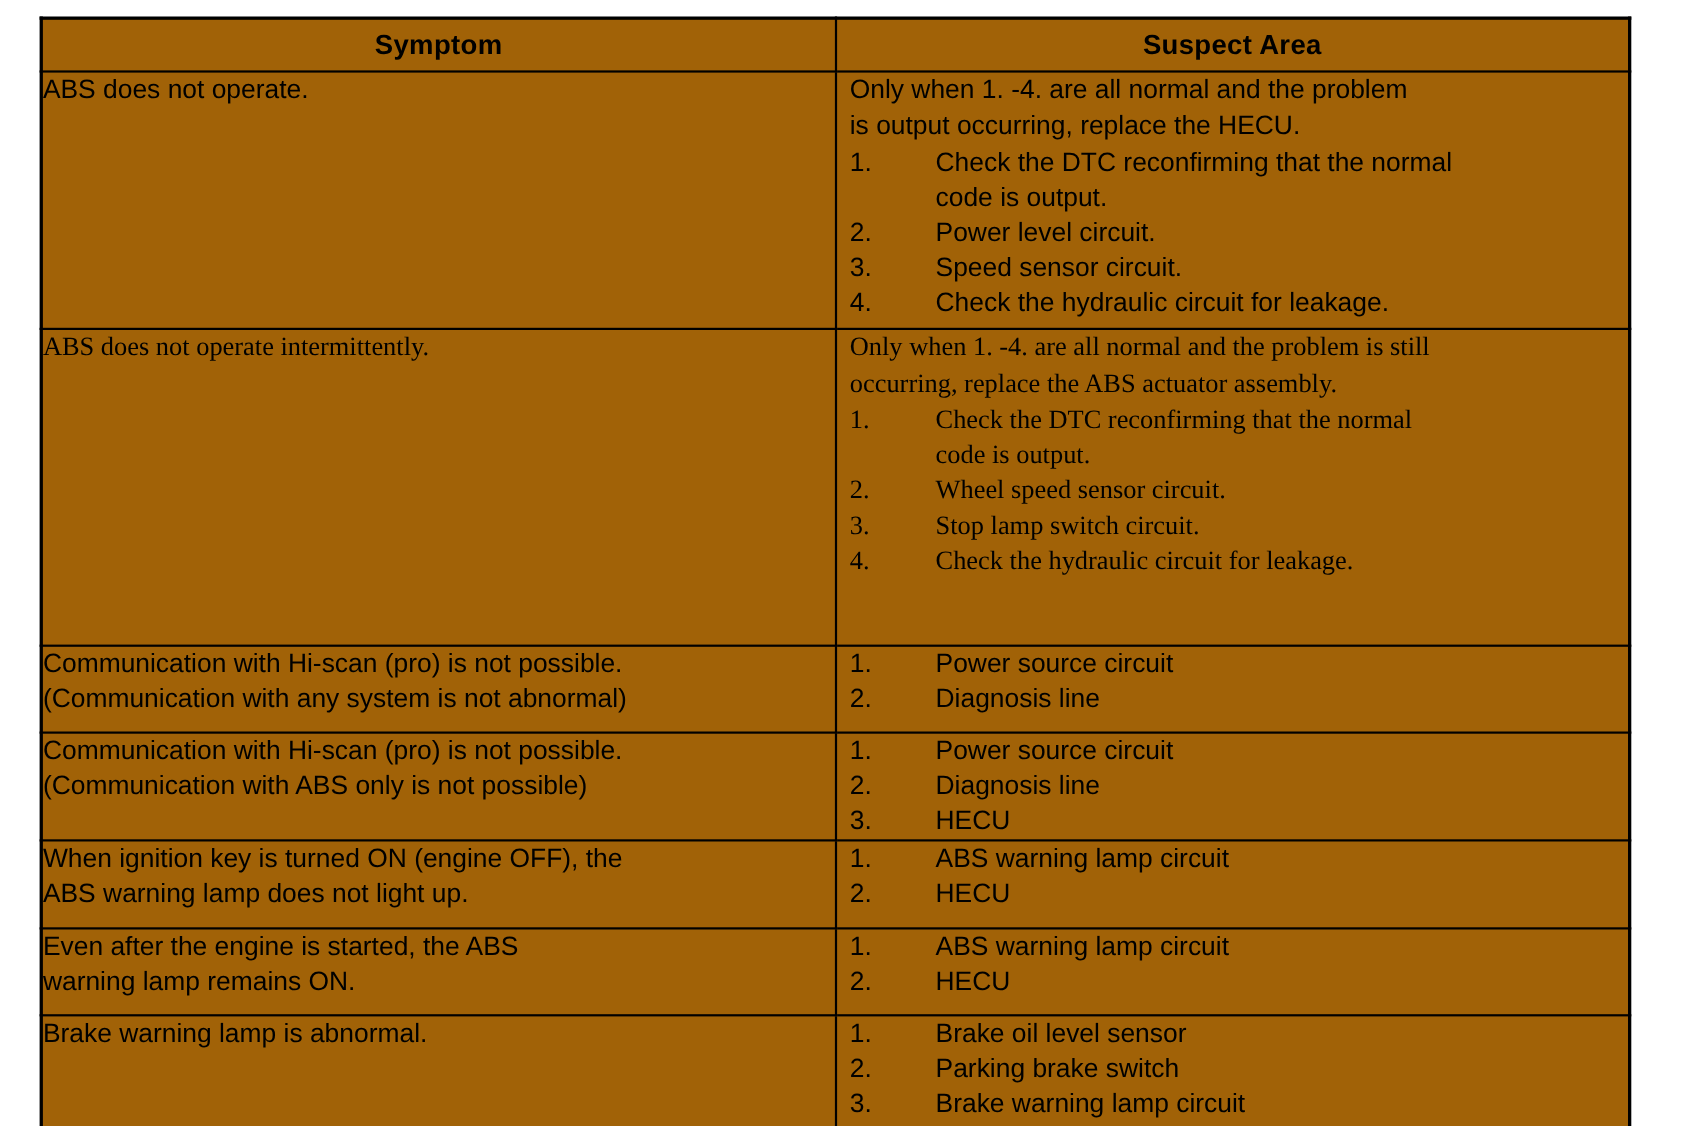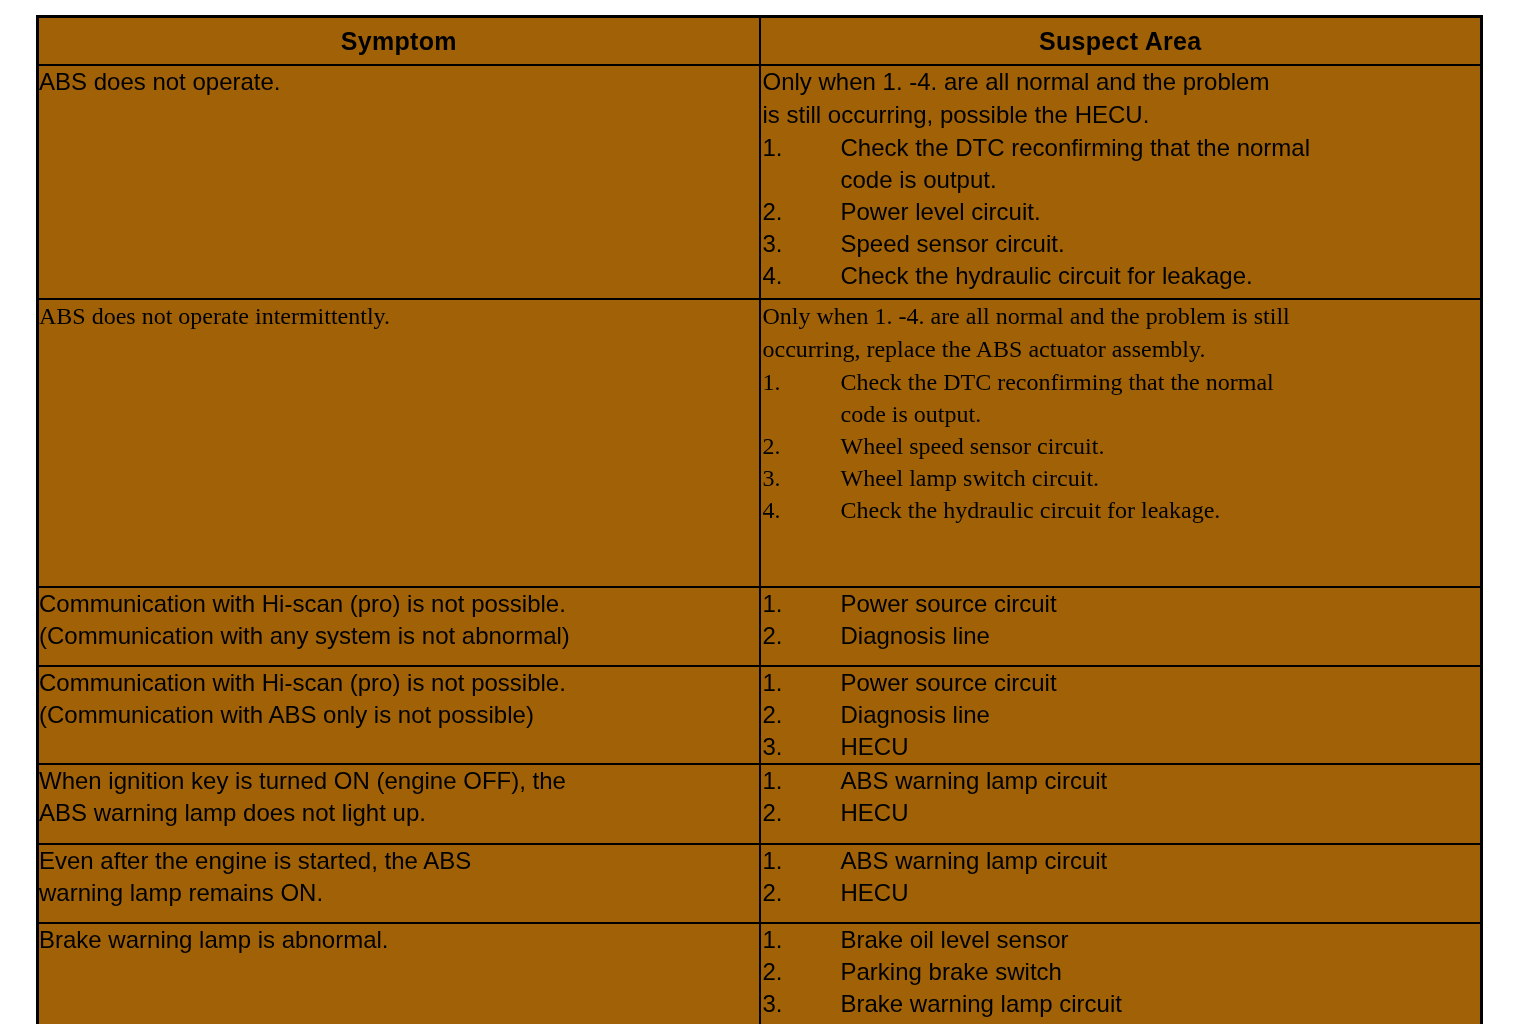--- a/index.html
+++ b/index.html
@@ -58,21 +58,21 @@
     padding: 0 6px;
   }
 
   td.cell {
     font-size: 24px;
     line-height: 32px;
     padding: 9px 10px 12px 16px;
   }
 
   td.cell.suspect {
-    padding-left: 2px;
+    padding-left: 12px;
   }
 
   .plain-line {
     display: block;
     white-space: pre;
   }
 
   .intro {
     display: block;
     margin-bottom: 1px;
@@ -131,21 +131,21 @@
           <th class="hdr">Suspect Area</th>
         </tr>
       </thead>
       <tbody id="tbody">
           <tr style="height: 234px;">
             <td class="cell symptom">
               <span class="plain-line">ABS does not operate.</span>
             </td>
             <td class="cell suspect">
               <span class="intro">Only when 1. -4. are all normal and the problem</span>
-              <span class="intro">is still occurring, possible the HECU.</span>
+              <span class="intro">is output occurring, replace the HECU.</span>
               <ol class="numlist">
                 <li>
                   <span class="num">1.</span>
                   <span class="txt">
                     <span class="sub-line">Check the DTC reconfirming that the normal</span>
                     <span class="sub-line">code is output.</span>
                   </span>
                 </li>
                 <li>
                   <span class="num">2.</span>
@@ -185,21 +185,21 @@
                 </li>
                 <li>
                   <span class="num">2.</span>
                   <span class="txt">
                     <span class="sub-line">Wheel speed sensor circuit.</span>
                   </span>
                 </li>
                 <li>
                   <span class="num">3.</span>
                   <span class="txt">
-                    <span class="sub-line">Wheel lamp switch circuit.</span>
+                    <span class="sub-line">Stop lamp switch circuit.</span>
                   </span>
                 </li>
                 <li>
                   <span class="num">4.</span>
                   <span class="txt">
                     <span class="sub-line">Check the hydraulic circuit for leakage.</span>
                   </span>
                 </li>
               </ol>
             </td>

